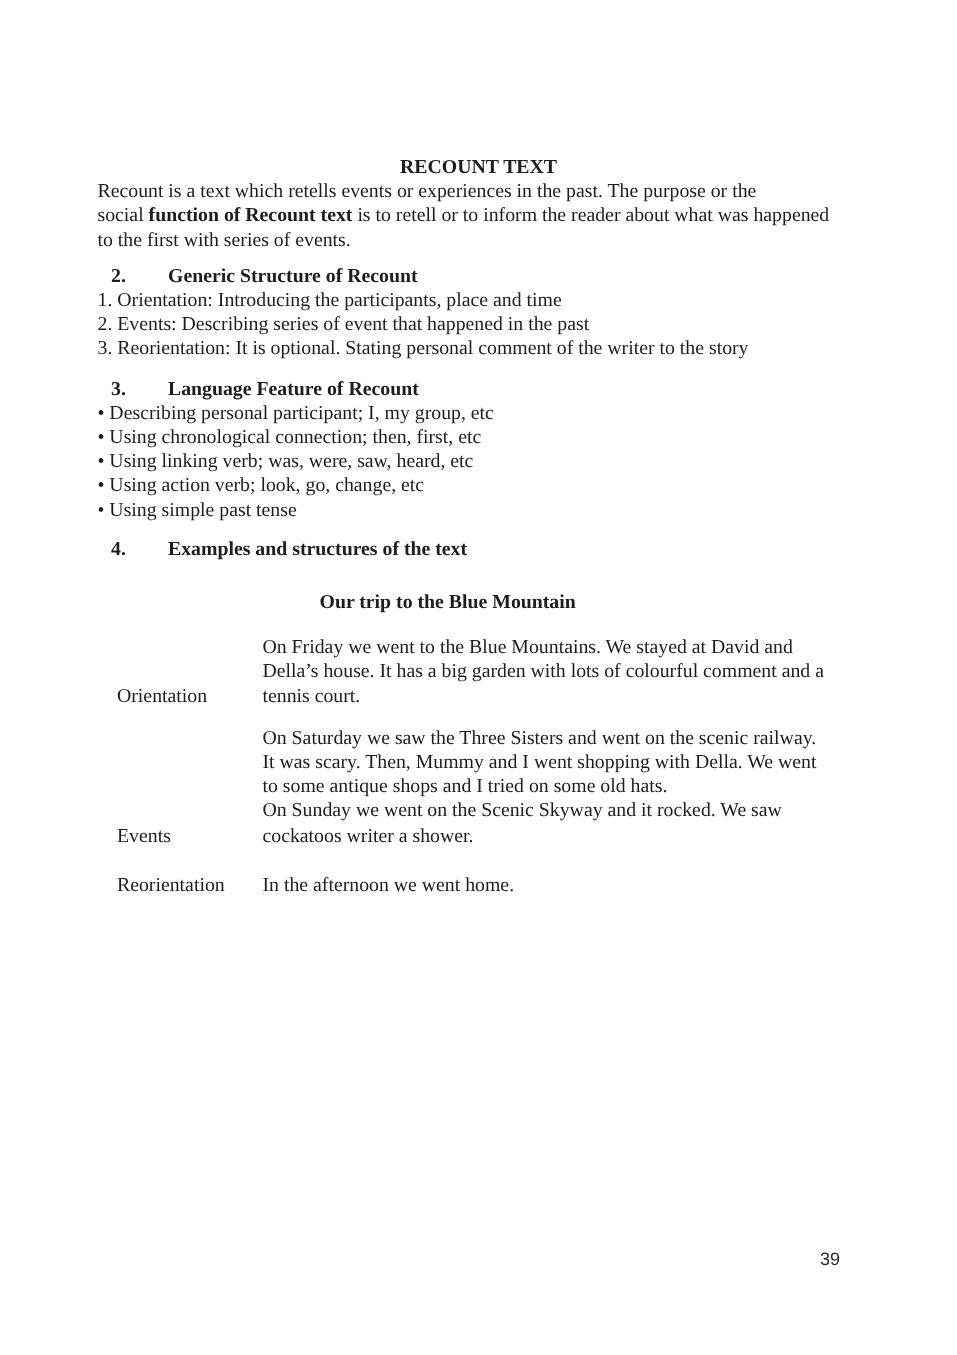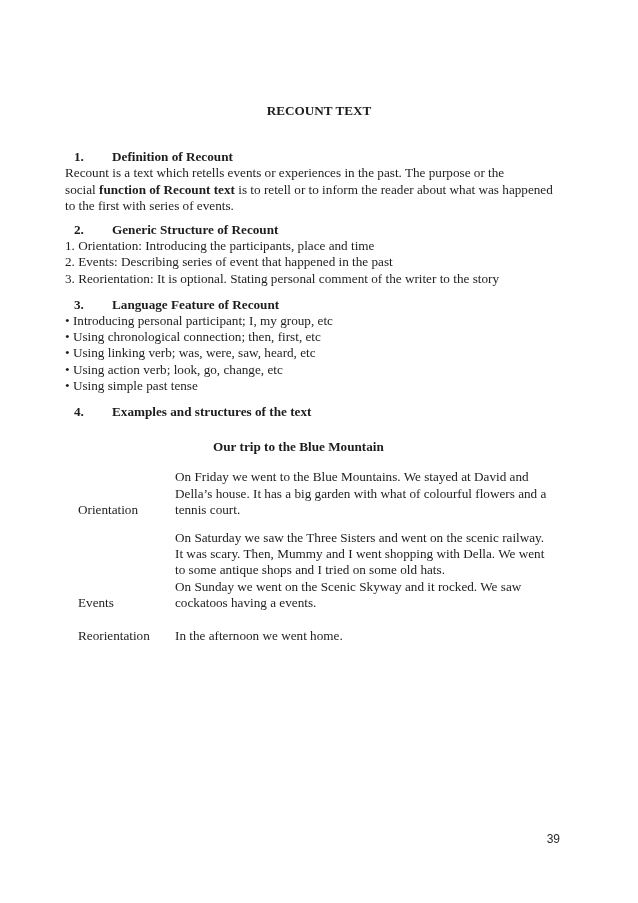--- a/index.html
+++ b/index.html
@@ -75,72 +75,69 @@
 </style>
 </head>
 <body>
 
 <div class="page">
 
   <div class="doc-title">RECOUNT TEXT</div>
 
   <div class="content">
 
-    <div class="sec-heading mt-title">
-      <span class="sec-num">1.</span><span>Definition of Recount</span>
-    </div>
     <div>
       <div class="line">Recount is a text which retells events or experiences in the past. The purpose or the</div>
       <div class="line"><span>social </span><b>function of Recount text</b><span> is to retell or to inform the reader about what was happened</span></div>
       <div class="line">to the first with series of events.</div>
     </div>
 
     <div class="sec-heading mt-sec">
       <span class="sec-num">2.</span><span>Generic Structure of Recount</span>
     </div>
     <div>
       <div class="line">1. Orientation: Introducing the participants, place and time</div>
       <div class="line">2. Events: Describing series of event that happened in the past</div>
       <div class="line">3. Reorientation: It is optional. Stating personal comment of the writer to the story</div>
     </div>
 
     <div class="sec-heading mt-sec2">
       <span class="sec-num">3.</span><span>Language Feature of Recount</span>
     </div>
     <div>
-      <div class="line">• Introducing personal participant; I, my group, etc</div>
+      <div class="line">• Describing personal participant; I, my group, etc</div>
       <div class="line">• Using chronological connection; then, first, etc</div>
       <div class="line">• Using linking verb; was, were, saw, heard, etc</div>
       <div class="line">• Using action verb; look, go, change, etc</div>
       <div class="line">• Using simple past tense</div>
     </div>
 
     <div class="sec-heading mt-sec2">
       <span class="sec-num">4.</span><span>Examples and structures of the text</span>
     </div>
 
     <div class="story-title">Our trip to the Blue Mountain</div>
 
     <div class="ex-row mt-row1">
       <div class="ex-label">Orientation</div>
       <div class="ex-text">
         <div class="line">On Friday we went to the Blue Mountains. We stayed at David and</div>
-        <div class="line">Della’s house. It has a big garden with what of colourful flowers and a</div>
+        <div class="line">Della’s house. It has a big garden with lots of colourful comment and a</div>
         <div class="line">tennis court.</div>
       </div>
     </div>
 
     <div class="ex-row mt-row2">
       <div class="ex-label">Events</div>
       <div class="ex-text">
         <div class="line">On Saturday we saw the Three Sisters and went on the scenic railway.</div>
         <div class="line">It was scary. Then, Mummy and I went shopping with Della. We went</div>
         <div class="line">to some antique shops and I tried on some old hats.</div>
         <div class="line">On Sunday we went on the Scenic Skyway and it rocked. We saw</div>
-        <div class="line">cockatoos having a events.</div>
+        <div class="line">cockatoos writer a shower.</div>
       </div>
     </div>
 
     <div class="ex-row mt-row3">
       <div class="ex-label">Reorientation</div>
       <div class="ex-text">
         <div class="line">In the afternoon we went home.</div>
       </div>
     </div>
 

